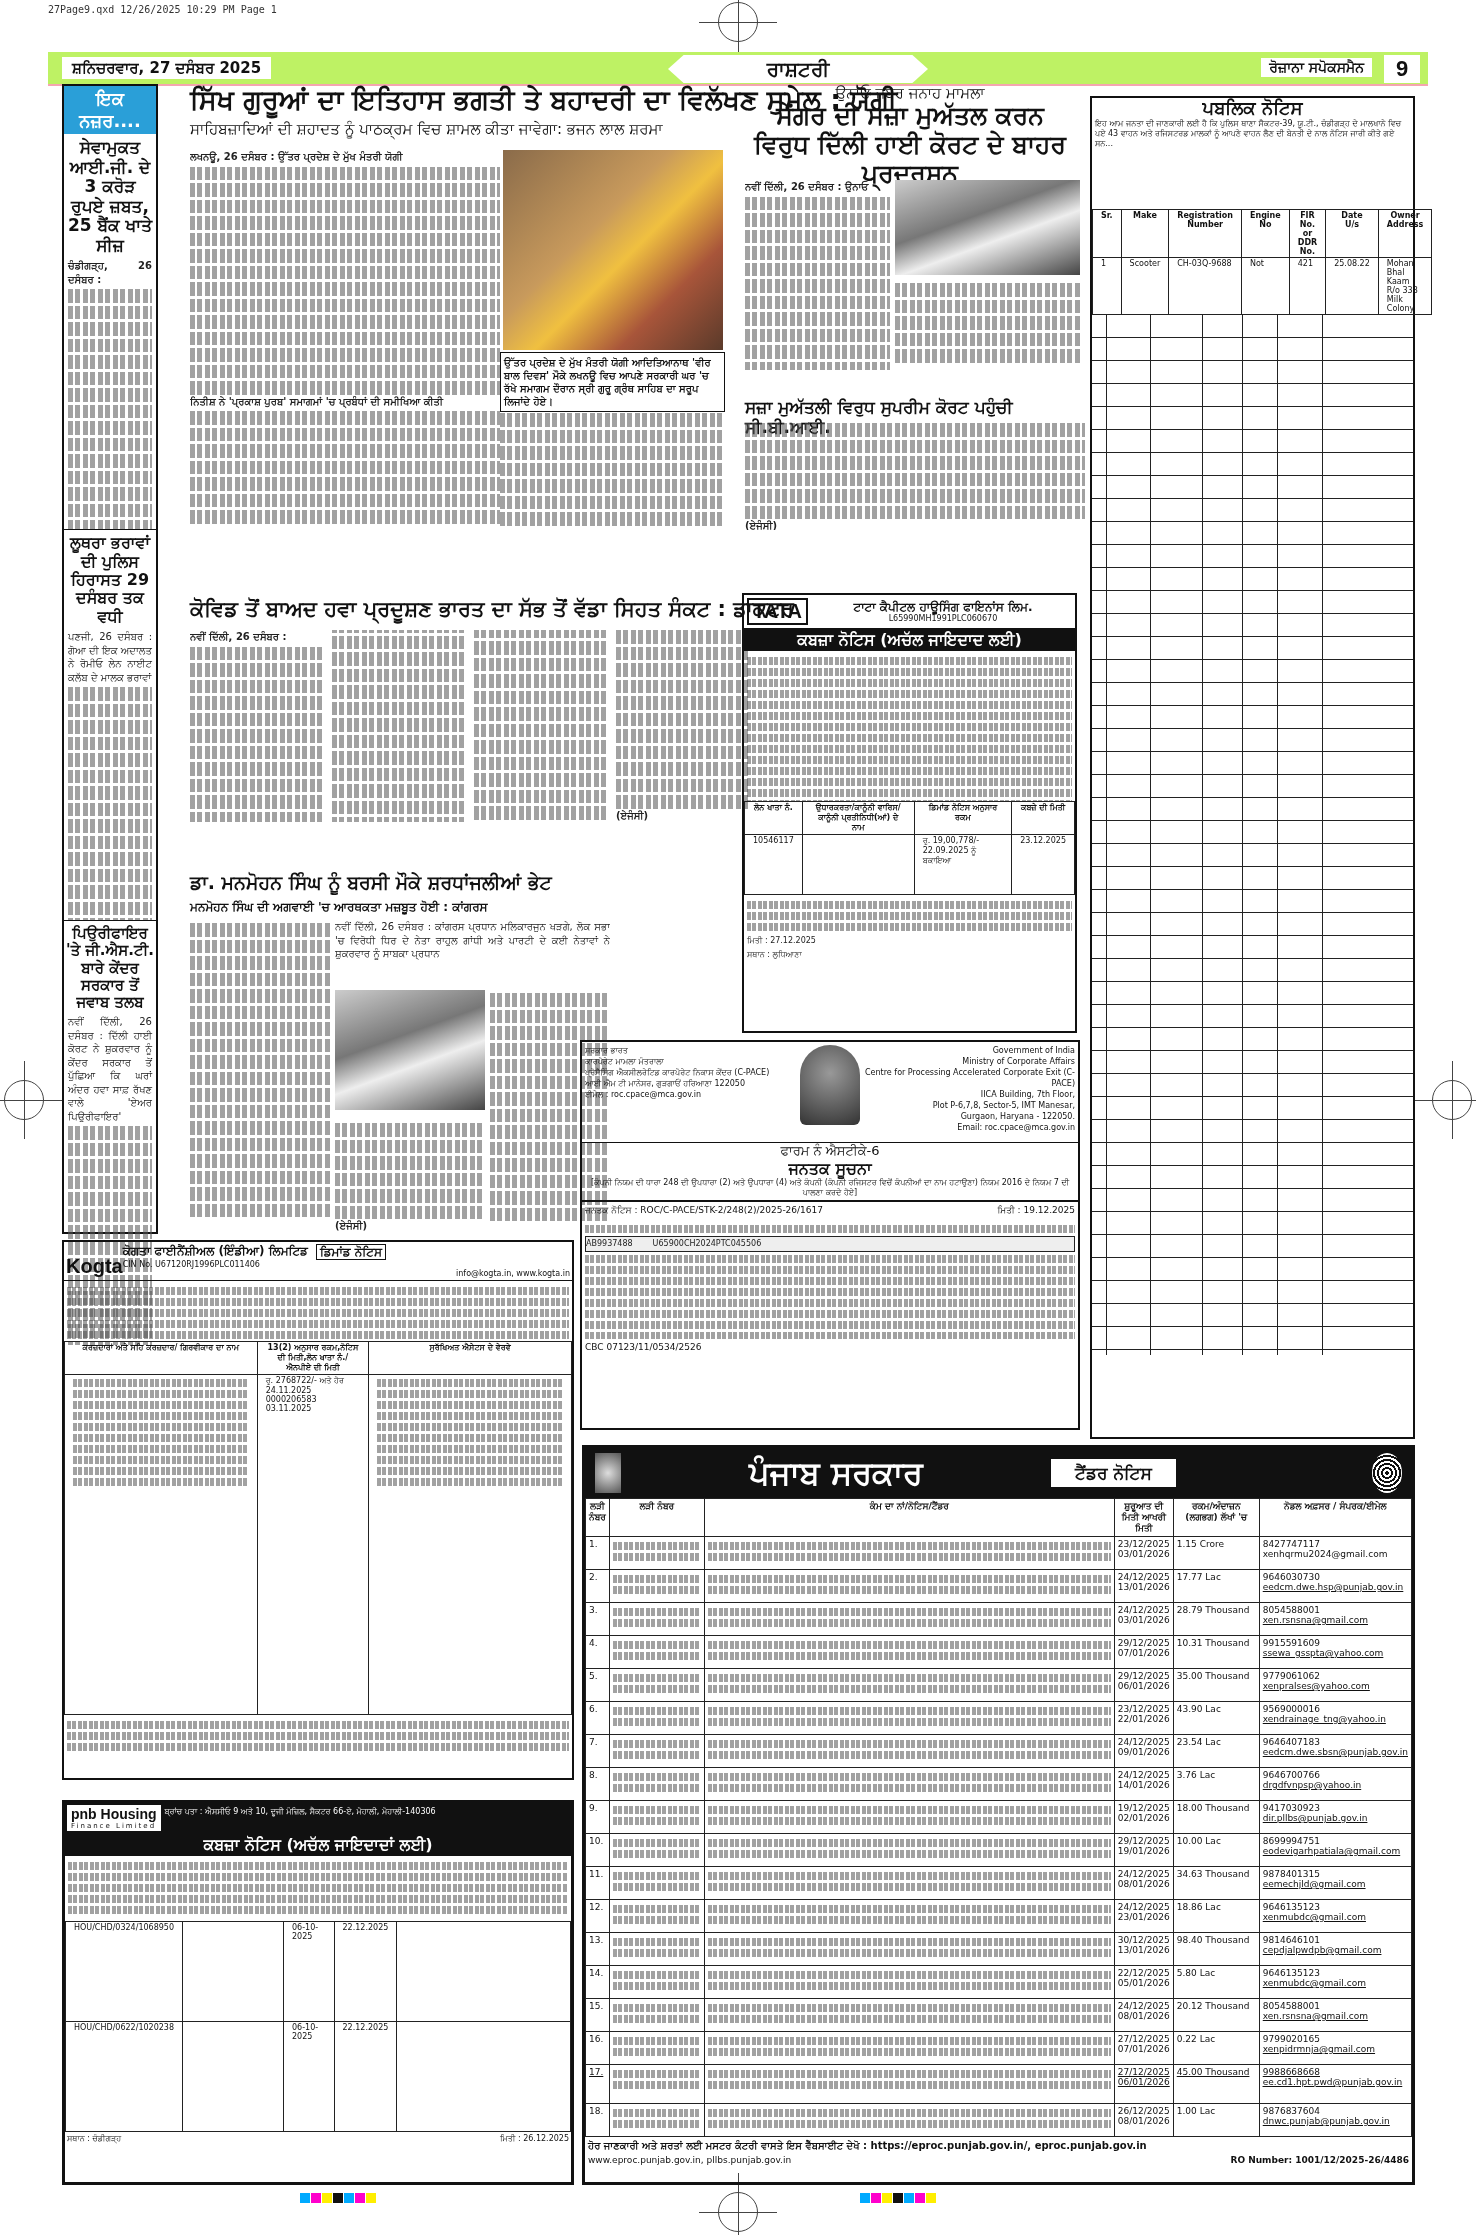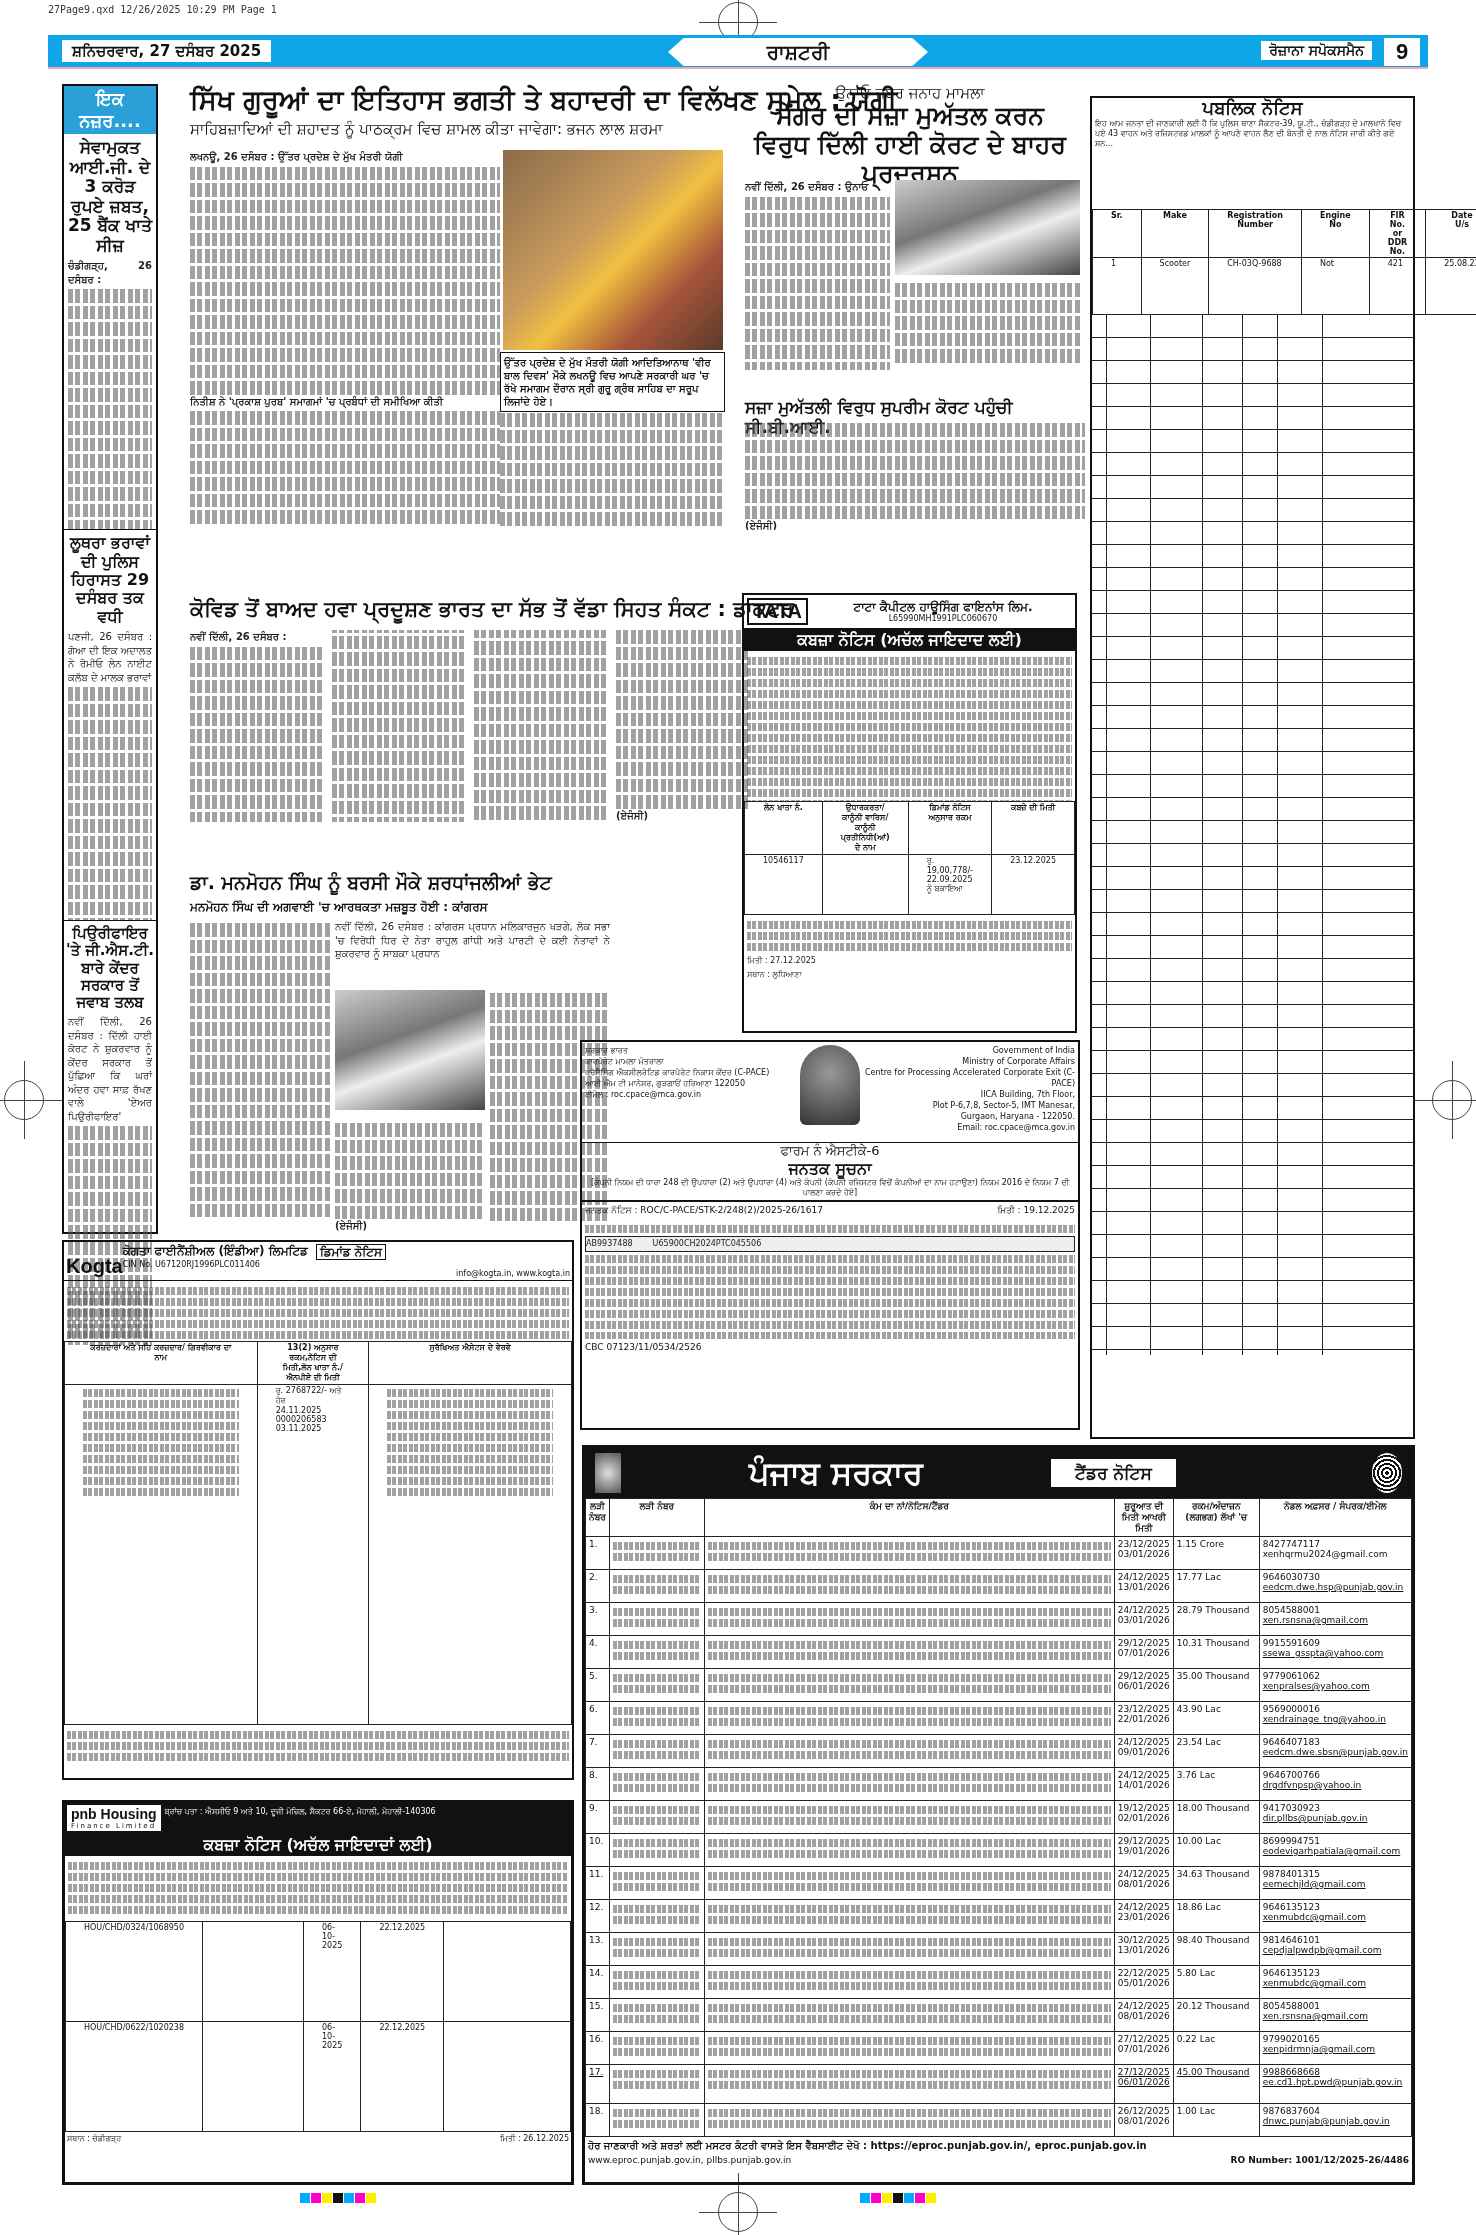--- a/index.html
+++ b/index.html
@@ -3,35 +3,35 @@
 <meta charset="utf-8">
 <style>
 *{box-sizing:border-box;margin:0;padding:0}
 body{width:1476px;height:2235px;background:#fff;font-family:"DejaVu Sans",sans-serif;color:#111;position:relative;overflow:hidden}
 .abs{position:absolute}
 .slug{left:48px;top:4px;font:10px "DejaVu Sans Mono",monospace;color:#333}
 .crop{width:40px;height:40px;border:1px solid #444;border-radius:50%}
 .crop:before,.crop:after{content:"";position:absolute;background:#444}
 .crop:before{left:-20px;right:-20px;top:19px;height:1px}
 .crop:after{top:-20px;bottom:-20px;left:19px;width:1px}
-.masthead{left:48px;top:35px;width:1380px;height:34px;background:#0ea5e9;border-bottom:2px solid #f5a5b0}
+.masthead{left:48px;top:52px;width:1380px;height:34px;background:#bef264;border-bottom:2px solid #f5a5b0}
 .mh-date{position:absolute;left:14px;top:5px;background:#fff;padding:2px 10px;font-weight:bold;font-size:15px;color:#111}
 .mh-center{position:absolute;left:620px;top:3px;width:260px;height:28px;background:#fff;clip-path:polygon(6% 0,94% 0,100% 50%,94% 100%,6% 100%,0 50%);text-align:center;font-weight:bold;font-size:20px;line-height:28px}
 .mh-brand{position:absolute;right:56px;top:6px;background:#fff;padding:1px 8px;font-weight:bold;font-size:14px}
 .mh-page{position:absolute;right:8px;top:3px;background:#fff;width:36px;height:28px;text-align:center;font:bold 22px "Liberation Sans",sans-serif;line-height:28px}
 .hbox{border:2px solid #111}
 .ek-title{background:#2a9fd8;color:#fff;text-align:center;font-weight:bold;font-size:18px;padding:2px}
 .txt{font-size:10px;line-height:13.5px;color:#222;text-align:justify;overflow:hidden}
 .txt .line{display:block;height:13.5px;background:repeating-linear-gradient(90deg,#555 0 5px,transparent 5px 7px,#555 7px 12px,transparent 12px 15px);opacity:.55;margin:3px 0 0;}
 .big-h{font-weight:bold;color:#111;line-height:1.15}
 .photo{background:linear-gradient(135deg,#8a6b4a,#c89a5c 40%,#f0c040 55%,#a8553a 75%,#5a3a2a)}
 .photo2{background:linear-gradient(160deg,#ccc,#777 40%,#eee 60%,#444)}
 .caption{font-size:10px;font-weight:bold;line-height:13px;border:1px solid #111;padding:3px}
 .tbl{border-collapse:collapse;width:100%;font-size:8px}
-.tbl td,.tbl th{border:1px solid #222;padding:1px 18px;vertical-align:top;overflow:hidden}
+.tbl td,.tbl th{border:1px solid #222;padding:1px 8px;vertical-align:top;overflow:hidden}
 .black-bar{background:#111;color:#fff;text-align:center;font-weight:bold}
 .tender-head{background:#111;color:#fff}
 .tender td,.tender th{border:1px solid #222;font-size:9px;padding:2px 3px;vertical-align:top}
 .tender{border-collapse:collapse;width:100%}
 .colorbar span{display:inline-block;width:10px;height:10px;margin-right:1px}
 .pseudo{display:block;height:8px;margin:3px 0;background:repeating-linear-gradient(90deg,#444 0 4px,transparent 4px 5px,#444 5px 9px,transparent 9px 11px);opacity:.5}
 </style>
 </head>
 <body>
 

